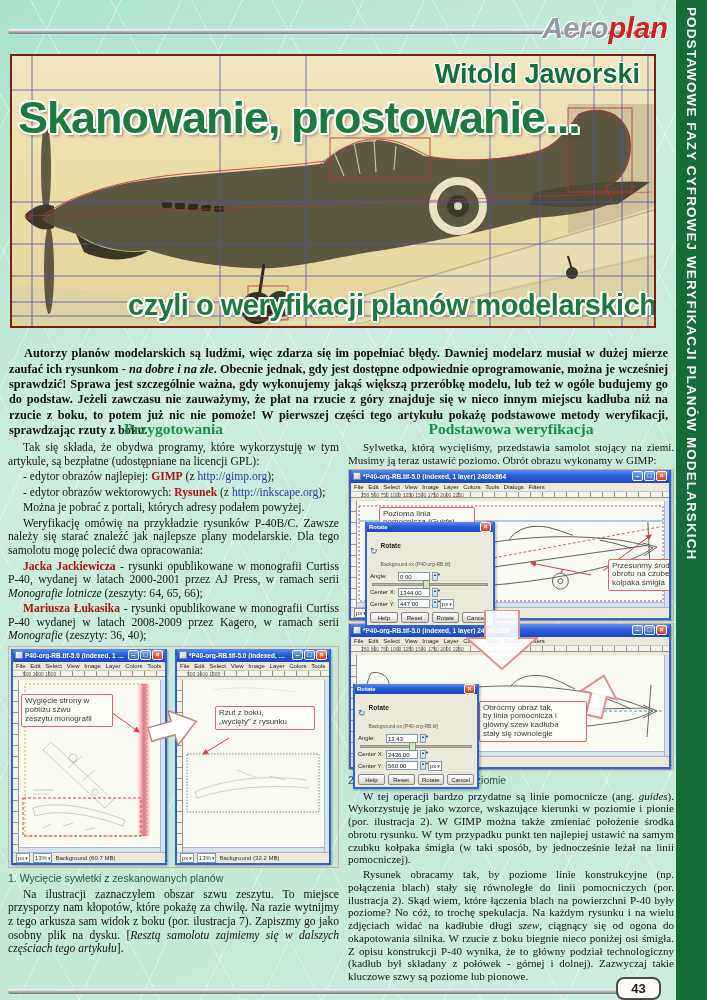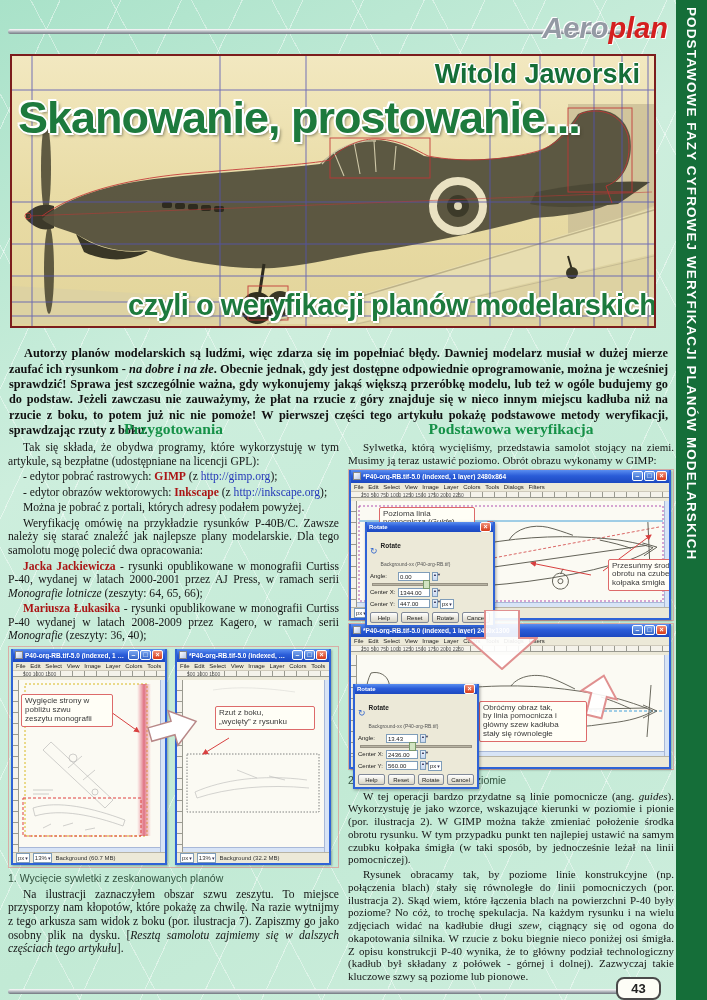--- a/index.html
+++ b/index.html
@@ -175,22 +175,22 @@
     <div class="author">Witold Jaworski</div>
     <div class="bigtitle">Skanowanie, prostowanie...</div>
     <div class="subtitle">czyli o weryfikacji planów modelarskich (cz. I)</div>
   </div>
 
   <p class="intro"><span class="seg-b">Autorzy planów modelarskich są ludźmi, więc zdarza się im popełniać błędy. Dawniej modelarz musiał w dużej mierze zaufać ich rysunkom - </span><span class="seg-bi">na dobre i na złe</span><span class="seg-b">. Obecnie jednak, gdy jest dostępne odpowiednie oprogramowanie, można je wcześniej sprawdzić! Sprawa jest szczególnie ważna, gdy wykonujemy jakąś większą przeróbkę modelu, lub też w ogóle budujemy go do podstaw. Jeżeli zawczasu nie zauważymy, że płat na rzucie z góry znajduje się w nieco innym miejscu kadłuba niż na rzucie z boku, to potem już nic nie pomoże! W pierwszej części tego artykułu pokażę podstawowe metody weryfikacji, sprawdzając rzuty z boku.</span></p>
 
   <div class="col col-left">
     <div class="col-heading">Przygotowania</div>
     <p class="para"><span class="seg-r">Tak się składa, że obydwa programy, które wykorzystuję w tym artykule, są bezpłatne (udostępniane na licencji GPL):</span></p>
-    <p class="para"><span class="seg-r">- edytor pobrać rastrowych: </span><span class="seg-red">GIMP</span><span class="seg-r"> (z </span><span class="seg-link">http://gimp.org</span><span class="seg-r">);</span></p>
-    <p class="para"><span class="seg-r">- edytor obrazów wektorowych: </span><span class="seg-red">Inkscape</span><span class="seg-r"> (z </span><span class="seg-link">http://inkscape.org</span><span class="seg-r">);</span></p>
+    <p class="para"><span class="seg-r">- edytor obrazów najlepiej: </span><span class="seg-red">GIMP</span><span class="seg-r"> (z </span><span class="seg-link">http://gimp.org</span><span class="seg-r">);</span></p>
+    <p class="para"><span class="seg-r">- edytor obrazów wektorowych: </span><span class="seg-red">Rysunek</span><span class="seg-r"> (z </span><span class="seg-link">http://inkscape.org</span><span class="seg-r">);</span></p>
     <p class="para"><span class="seg-r">Można je pobrać z portali, których adresy podałem powyżej.</span></p>
     <p class="para"><span class="seg-r">Weryfikację omówię na przykładzie rysunków P-40B/C. Zawsze należy się starać znaleźć jak najlepsze plany modelarskie. Dla tego samolotu mogę polecić dwa opracowania:</span></p>
     <p class="para"><span class="seg-red">Jacka Jackiewicza</span><span class="seg-r"> - rysunki opublikowane w monografii Curtiss P-40, wydanej w latach 2000-2001 przez AJ Press, w ramach serii </span><span class="seg-i">Monografie lotnicze</span><span class="seg-r"> (zeszyty: 64, 65, 66);</span></p>
     <p class="para"><span class="seg-red">Mariusza Łukasika</span><span class="seg-r"> - rysunki opublikowane w monografii Curtiss P-40 wydanej w latach 2008-2009 przez Kagero, w ramach serii </span><span class="seg-i">Monografie</span><span class="seg-r"> (zeszyty: 36, 40);</span></p>
 
     <div class="fig fig1">
 
       <div class="xp-win" style="left:2px;top:2px;width:156px;height:216px;">
         <div class="xp-title">
           <span class="xp-ico"></span>

